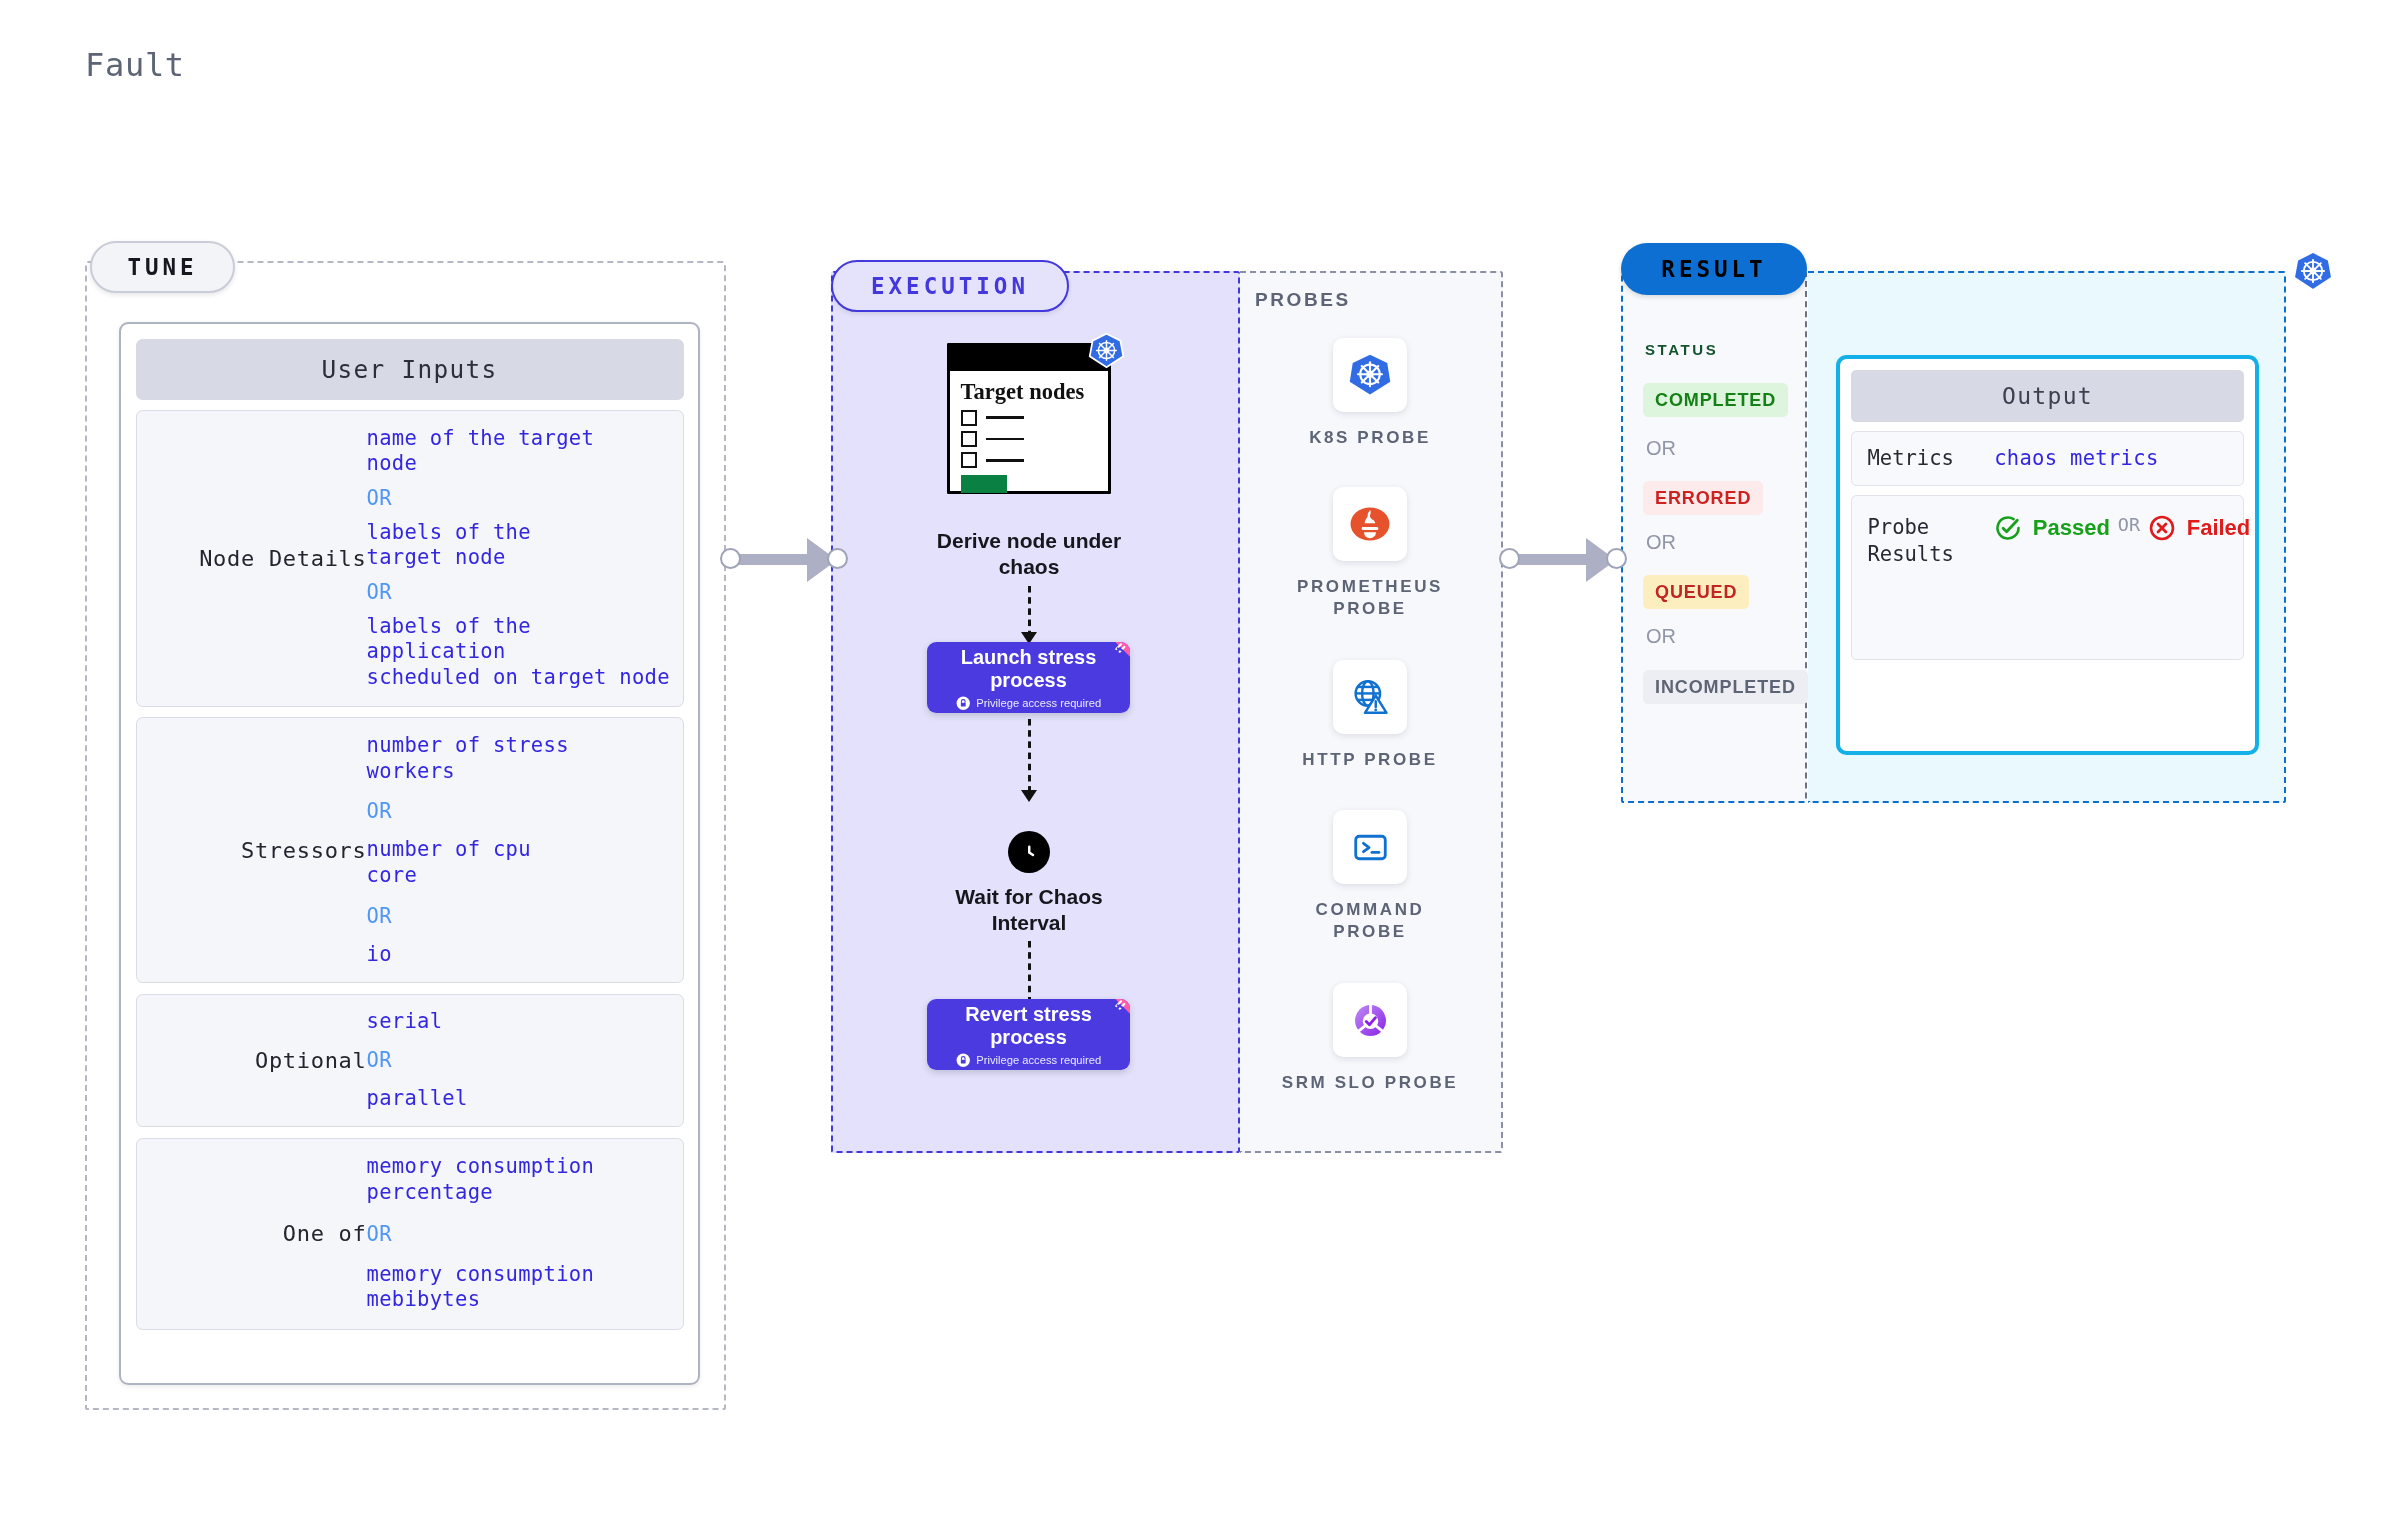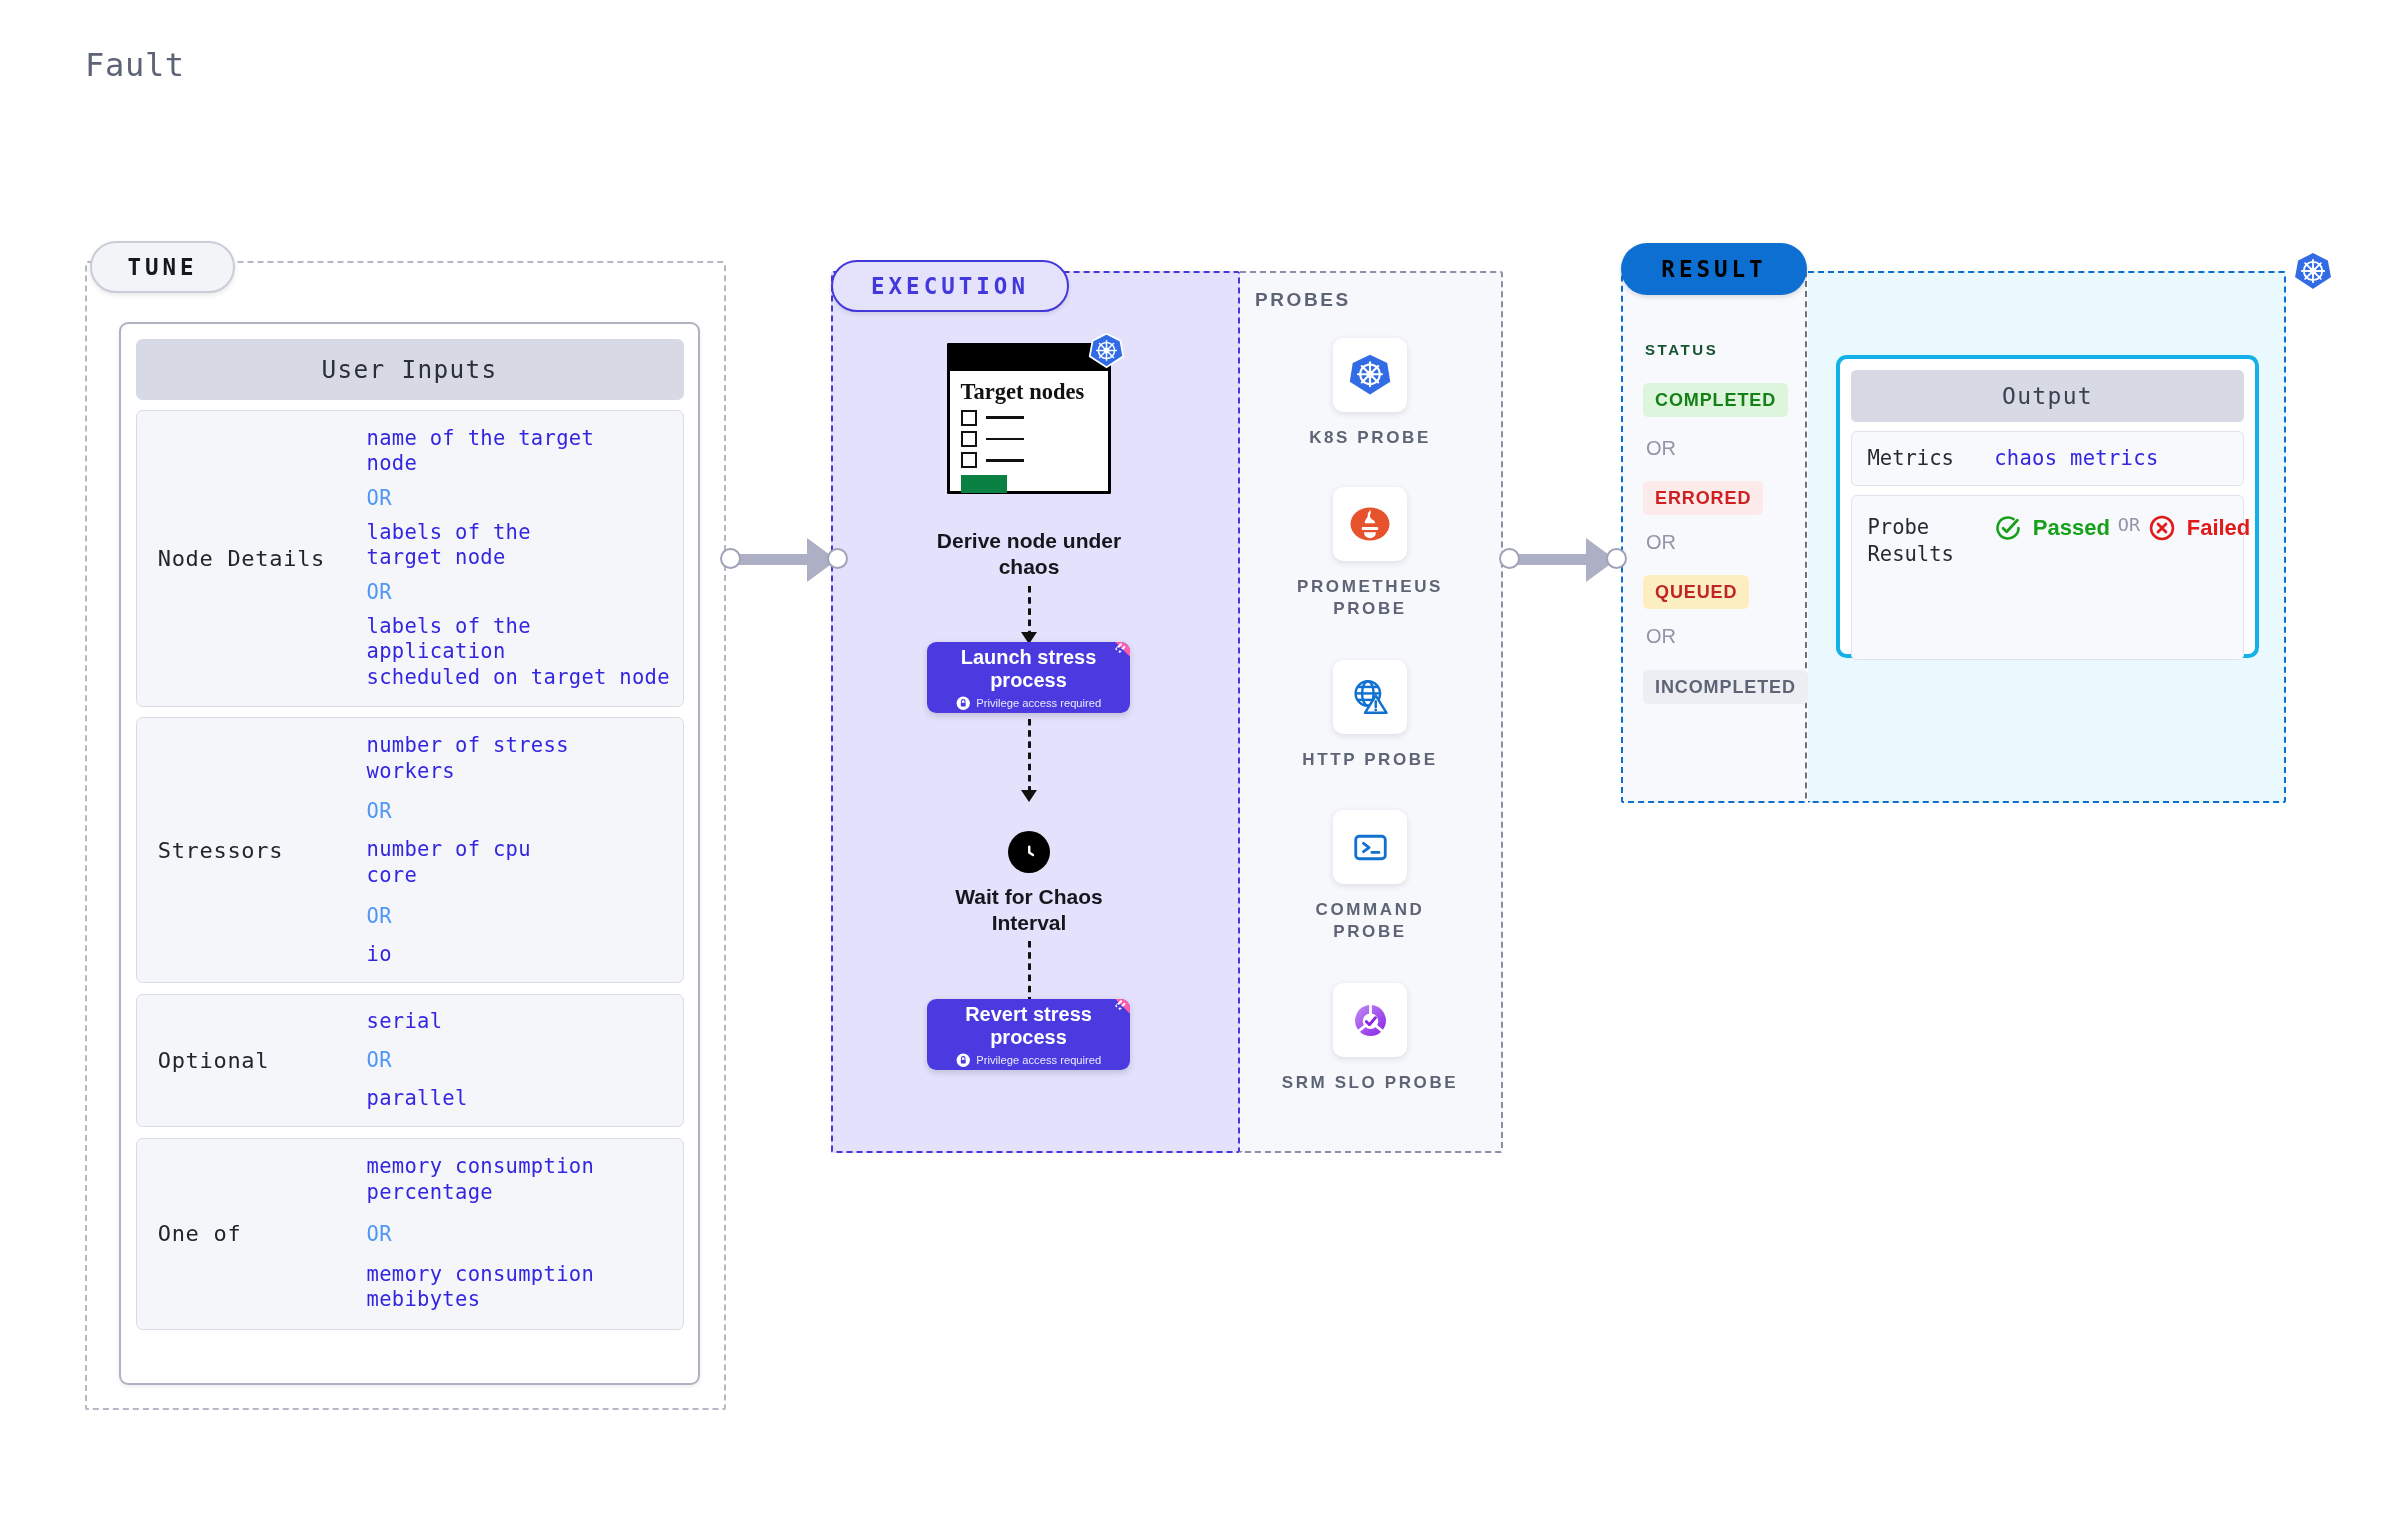--- a/index.html
+++ b/index.html
@@ -53,21 +53,21 @@
     font-size:24.4px; color:#2b2f3a; letter-spacing:1.3px;
   }
   .input-group {
     margin-top:10.6px; background:#f5f6fa; border:1.3px solid #d9dce6;
     border-radius:6.6px; display:flex; align-items:center;
     padding:14.5px 12px;
   }
   .ig-label {
     width:218px; flex:0 0 218px; padding-left:9.2px;
     font-family:"DejaVu Sans Mono","Liberation Mono",monospace;
-    font-size:22px; color:#22252e; letter-spacing:0.7px;
+    font-size:22px; color:#22252e; letter-spacing:0.7px;text-align:right;
   }
   .ig-values { flex:1; display:flex; flex-direction:column; gap:9.2px; }
   .val {
     font-family:"DejaVu Sans Mono","Liberation Mono",monospace;
     font-size:20.5px; line-height:1.26; color:#3326e0; letter-spacing:0.3px;
     white-space:pre-line;
   }
   .or {
     font-family:"DejaVu Sans Mono","Liberation Mono",monospace;
     font-size:20.5px; color:#4f96f5; letter-spacing:0.3px;
@@ -192,21 +192,21 @@
   .status-badge {
     position:absolute; border-radius:5.3px; padding:6.6px 12px;
     font-family:"Liberation Sans", sans-serif; font-weight:bold;
     font-size:18px; letter-spacing:0.9px;
   }
   .status-or {
     position:absolute; font-family:"Liberation Sans", sans-serif;
     font-size:20px; color:#9096a8;
   }
   #output-card {
-    position:absolute; left:1836px; top:355px; width:423px; height:303px;
+    position:absolute; left:1836px; top:355px; width:423px; height:400px;
     background:#ffffff; border:4px solid #14b0e8; border-radius:10.6px;
     padding:10.6px;
   }
   #output-header {
     height:52px; background:#d7d9e5; border-radius:5.3px;
     display:flex; align-items:center; justify-content:center;
     font-family:"DejaVu Sans Mono","Liberation Mono",monospace;
     font-size:23px; color:#3c4150; letter-spacing:1.3px;
   }
   .out-row {

